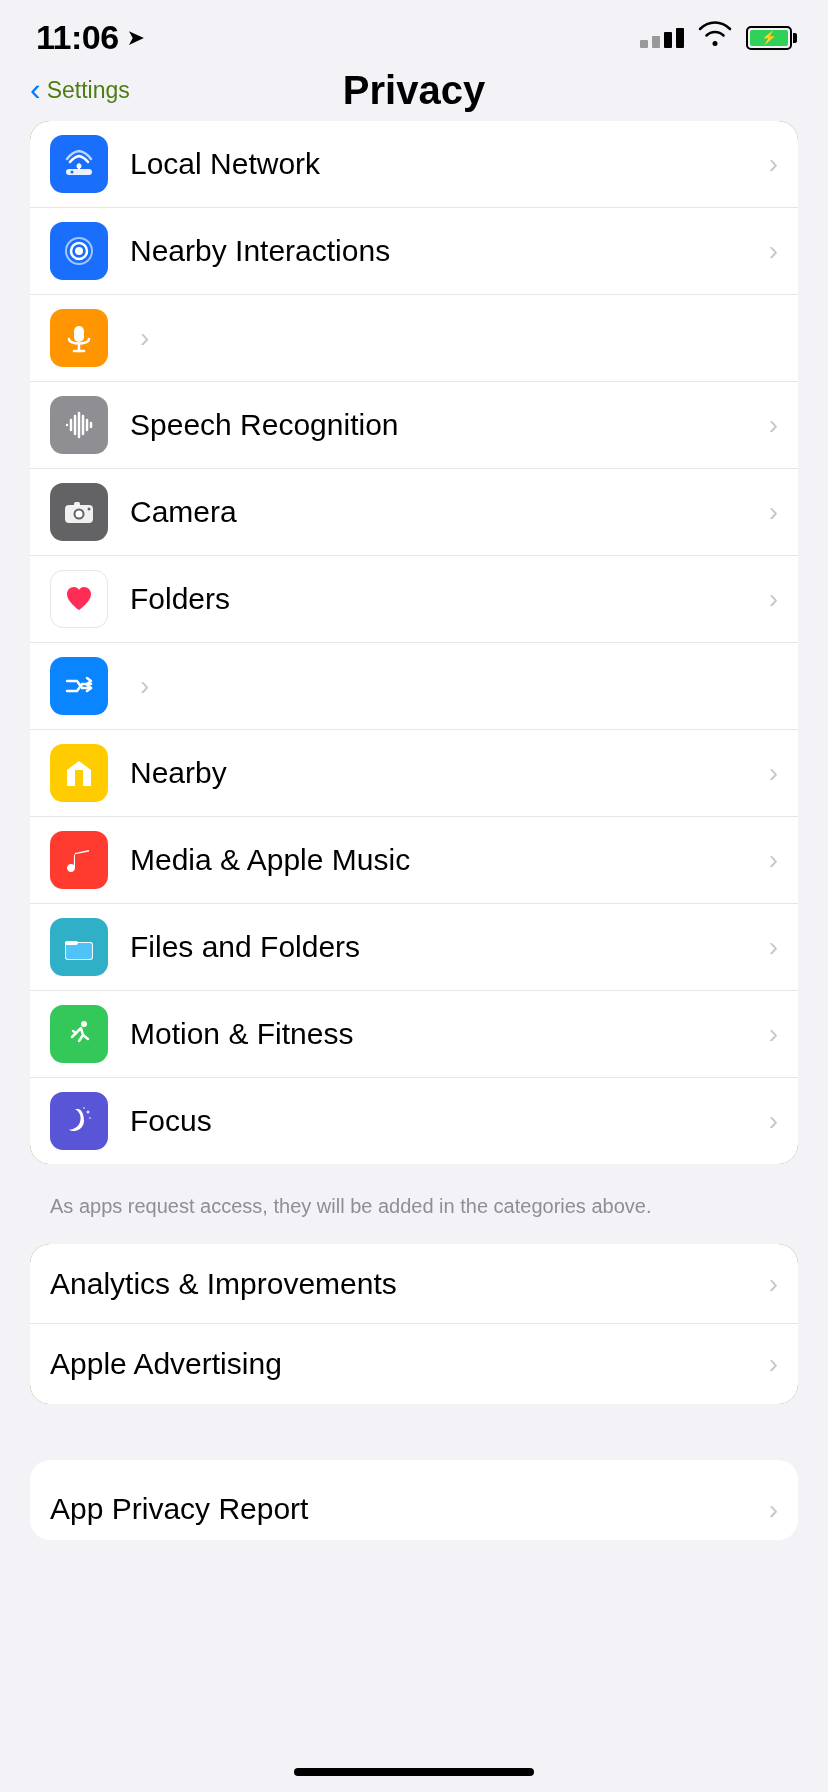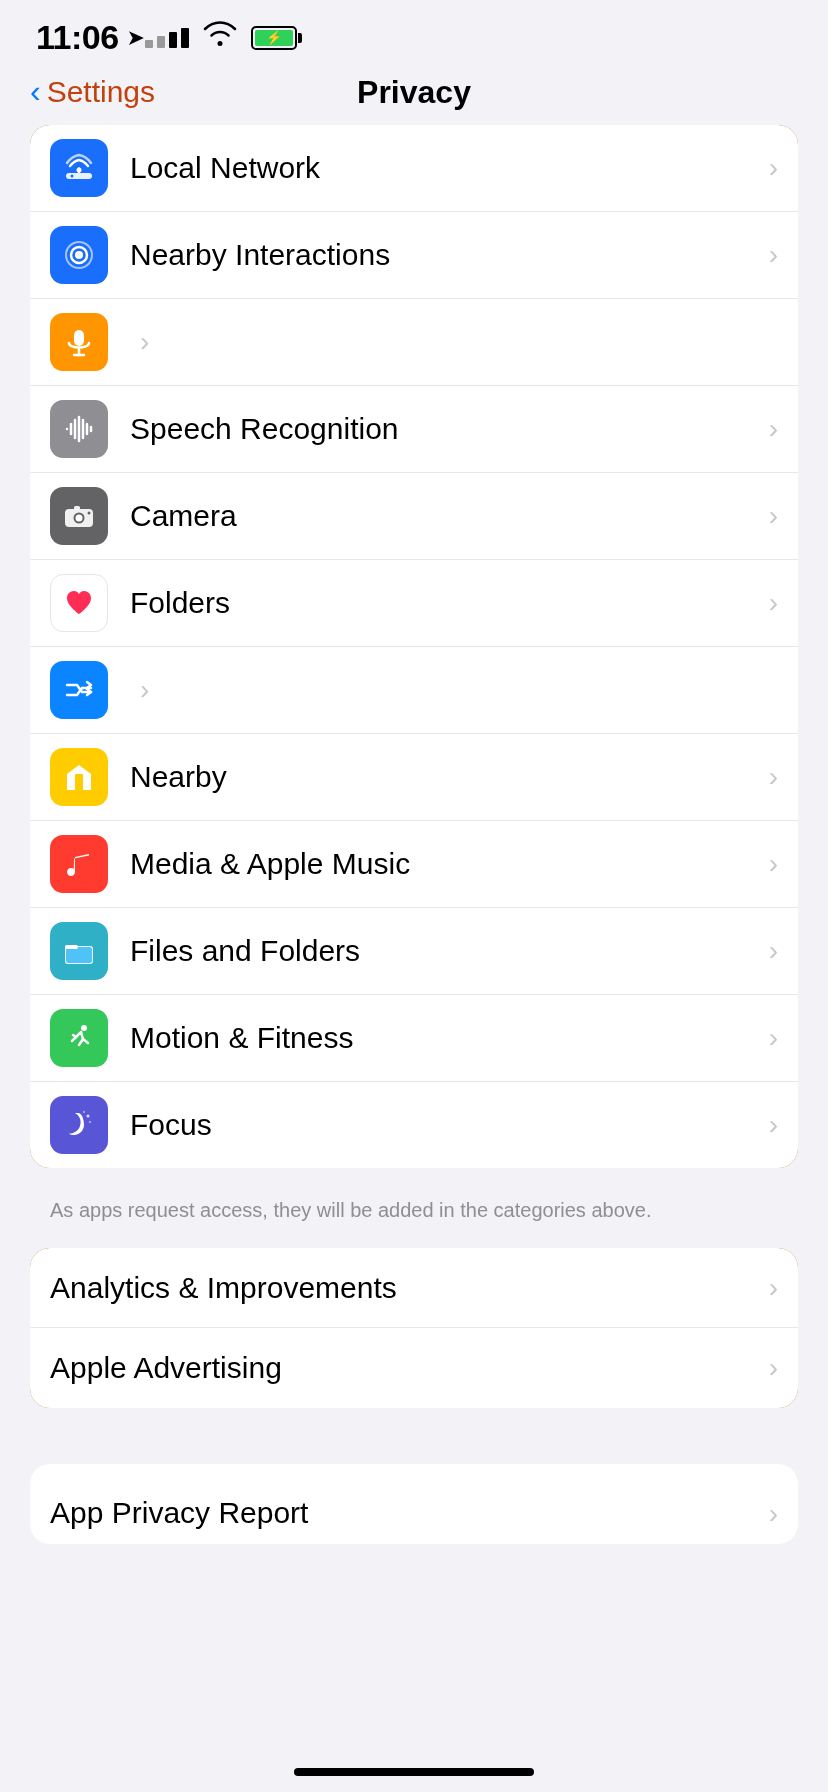--- a/index.html
+++ b/index.html
@@ -9,20 +9,21 @@
       width: 828px;
       min-height: 1792px;
       background: #f2f2f7;
       font-family: -apple-system, 'SF Pro Text', 'Helvetica Neue', Arial, sans-serif;
       overflow-x: hidden;
     }
 
     
     .status-bar {
       display: flex;
+      justify-content: space-between;
       align-items: center;
       padding: 18px 36px 10px 36px;
       background: #f2f2f7;
     }
     .status-time {
       font-size: 34px;
       font-weight: 600;
       color: #000;
       letter-spacing: -0.5px;
     }
@@ -104,29 +105,29 @@
       text-decoration: none;
     }
     .back-chevron {
       font-size: 32px;
       color: #007aff;
       font-weight: 300;
       line-height: 1;
       margin-top: -2px;
     }
     .back-label {
-      font-size: 30px;
-      color: #c2410c;
+      font-size: 23px;
+      color: #4d7c0f;
       font-weight: 400;
     }
     .nav-title {
       position: absolute;
       left: 50%;
       transform: translateX(-50%);
-      font-size: 32px;
+      font-size: 40px;
       font-weight: 700;
       color: #000;
     }
 
     
     .content {
       padding: 0 30px;
     }
 
     

